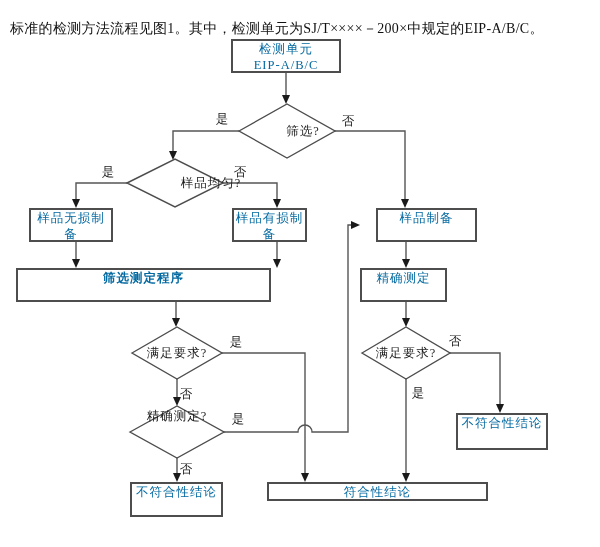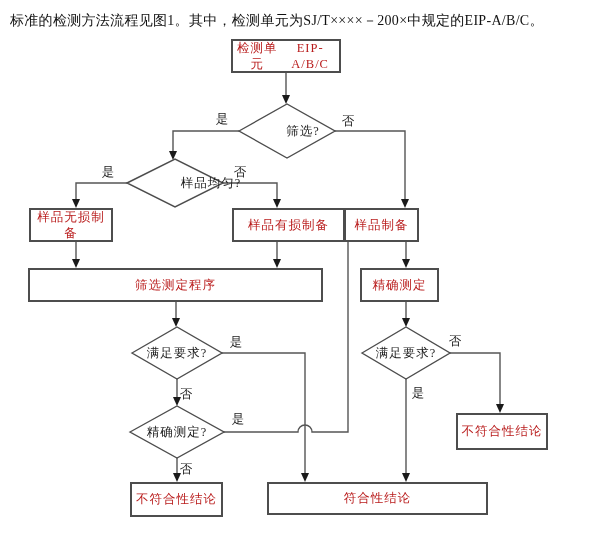--- a/index.html
+++ b/index.html
@@ -2,30 +2,30 @@
 <html><head>
 <meta charset="utf-8">
 <style>
   html,body { margin:0; padding:0; background:#ffffff; }
   .stage {
     position:relative; width:600px; height:547px; background:#ffffff;
     font-family:"Liberation Serif","DejaVu Serif",serif; color:#111;
     overflow:hidden;
   }
   .caption {
-    position:absolute; left:10px; top:12px; width:588px;
+    position:absolute; left:10px; top:20px; width:588px;
     font-size:14px; letter-spacing:0.3px; white-space:nowrap; color:#111;
   }
   .wires { position:absolute; left:0; top:0; }
   .node {
     position:absolute; box-sizing:border-box;
     border:2px solid #4d4d4d; background:#ffffff;
-    display:flex; align-items:center; justify-content:center;
+    display:flex; flex-direction:column; align-items:center; 
     font-size:12.5px; letter-spacing:1px; line-height:1.3; text-align:center;
-    color:#b91c1c;
+    color:#0369a1;
   }
   .dlabel, .elabel {
     position:absolute; transform:translate(-50%,-50%);
     font-size:12.5px; letter-spacing:1px; white-space:nowrap; color:#1a1a1a;
   }
   .elabel { letter-spacing:0; color:#222; }
 </style>
 </head>
 <body>
 
@@ -70,52 +70,52 @@
 
   <div class="node" style="left:231px; top:39px; width:110px; height:34px;">
     <span>检测单元</span>
     <span>EIP-A/B/C</span>
   </div>
 
   <div class="node" style="left:29px; top:208px; width:84px; height:34px;">
     <span>样品无损制备</span>
   </div>
 
-  <div class="node" style="left:232px; top:208px; width:113px; height:34px;">
+  <div class="node" style="left:232px; top:208px; width:75px; height:34px;">
     <span>样品有损制备</span>
   </div>
 
-  <div class="node" style="left:344px; top:208px; width:75px; height:34px;">
+  <div class="node" style="left:376px; top:208px; width:101px; height:34px;">
     <span>样品制备</span>
   </div>
 
-  <div class="node" style="left:28px; top:268px; width:295px; height:34px;">
+  <div class="node" style="left:16px; top:268px; width:255px; height:34px;font-weight:bold;">
     <span>筛选测定程序</span>
   </div>
 
-  <div class="node" style="left:360px; top:268px; width:79px; height:34px;">
+  <div class="node" style="left:360px; top:268px; width:87px; height:34px;">
     <span>精确测定</span>
   </div>
 
   <div class="node" style="left:456px; top:413px; width:92px; height:37px;">
     <span>不符合性结论</span>
   </div>
 
   <div class="node" style="left:130px; top:482px; width:93px; height:35px;">
     <span>不符合性结论</span>
   </div>
 
-  <div class="node" style="left:267px; top:482px; width:221px; height:33px;">
+  <div class="node" style="left:267px; top:482px; width:221px; height:19px;">
     <span>符合性结论</span>
   </div>
 
   <div class="dlabel" style="left:287px; top:131px;margin-left:16px;">筛选?</div>
   <div class="dlabel" style="left:175px; top:183px;margin-left:36px;">样品均匀?</div>
   <div class="dlabel" style="left:177px; top:353px;">满足要求?</div>
-  <div class="dlabel" style="left:177px; top:432px;text-align:right;">精确测定?</div>
+  <div class="dlabel" style="left:177px; top:416px;text-align:right;">精确测定?</div>
   <div class="dlabel" style="left:406px; top:353px;">满足要求?</div>
 
   <div class="elabel" style="left:222px; top:119px;">是</div>
   <div class="elabel" style="left:348px; top:121px;">否</div>
   <div class="elabel" style="left:108px; top:172px;">是</div>
   <div class="elabel" style="left:240px; top:172px;">否</div>
   <div class="elabel" style="left:236px; top:342px;">是</div>
   <div class="elabel" style="left:186px; top:394px;">否</div>
   <div class="elabel" style="left:238px; top:419px;">是</div>
   <div class="elabel" style="left:186px; top:469px;">否</div>

